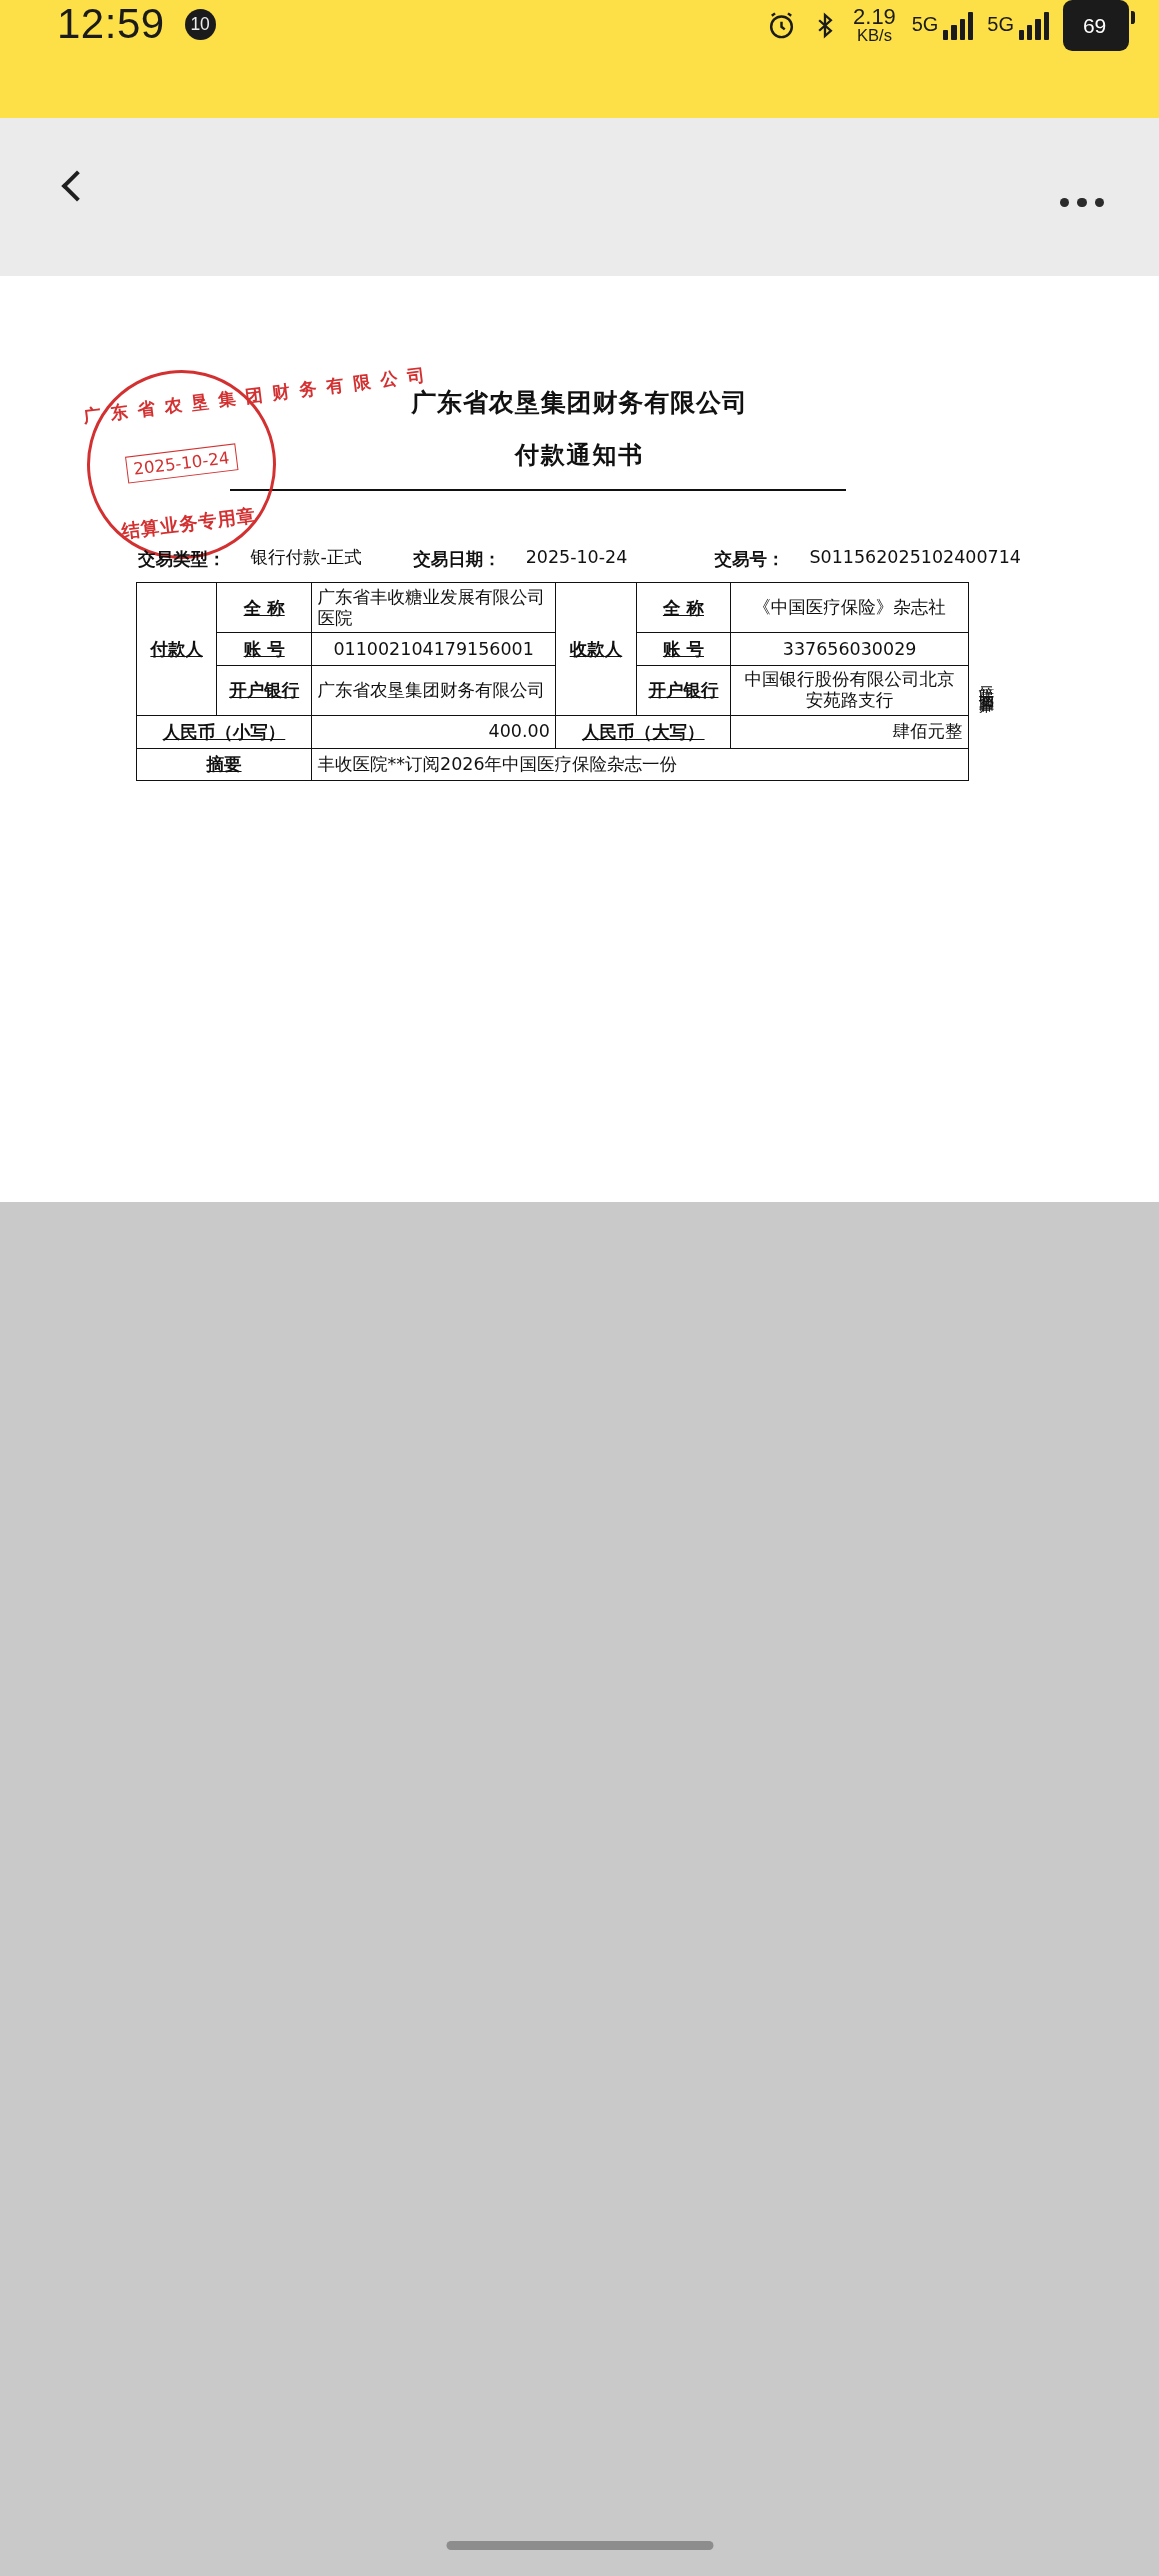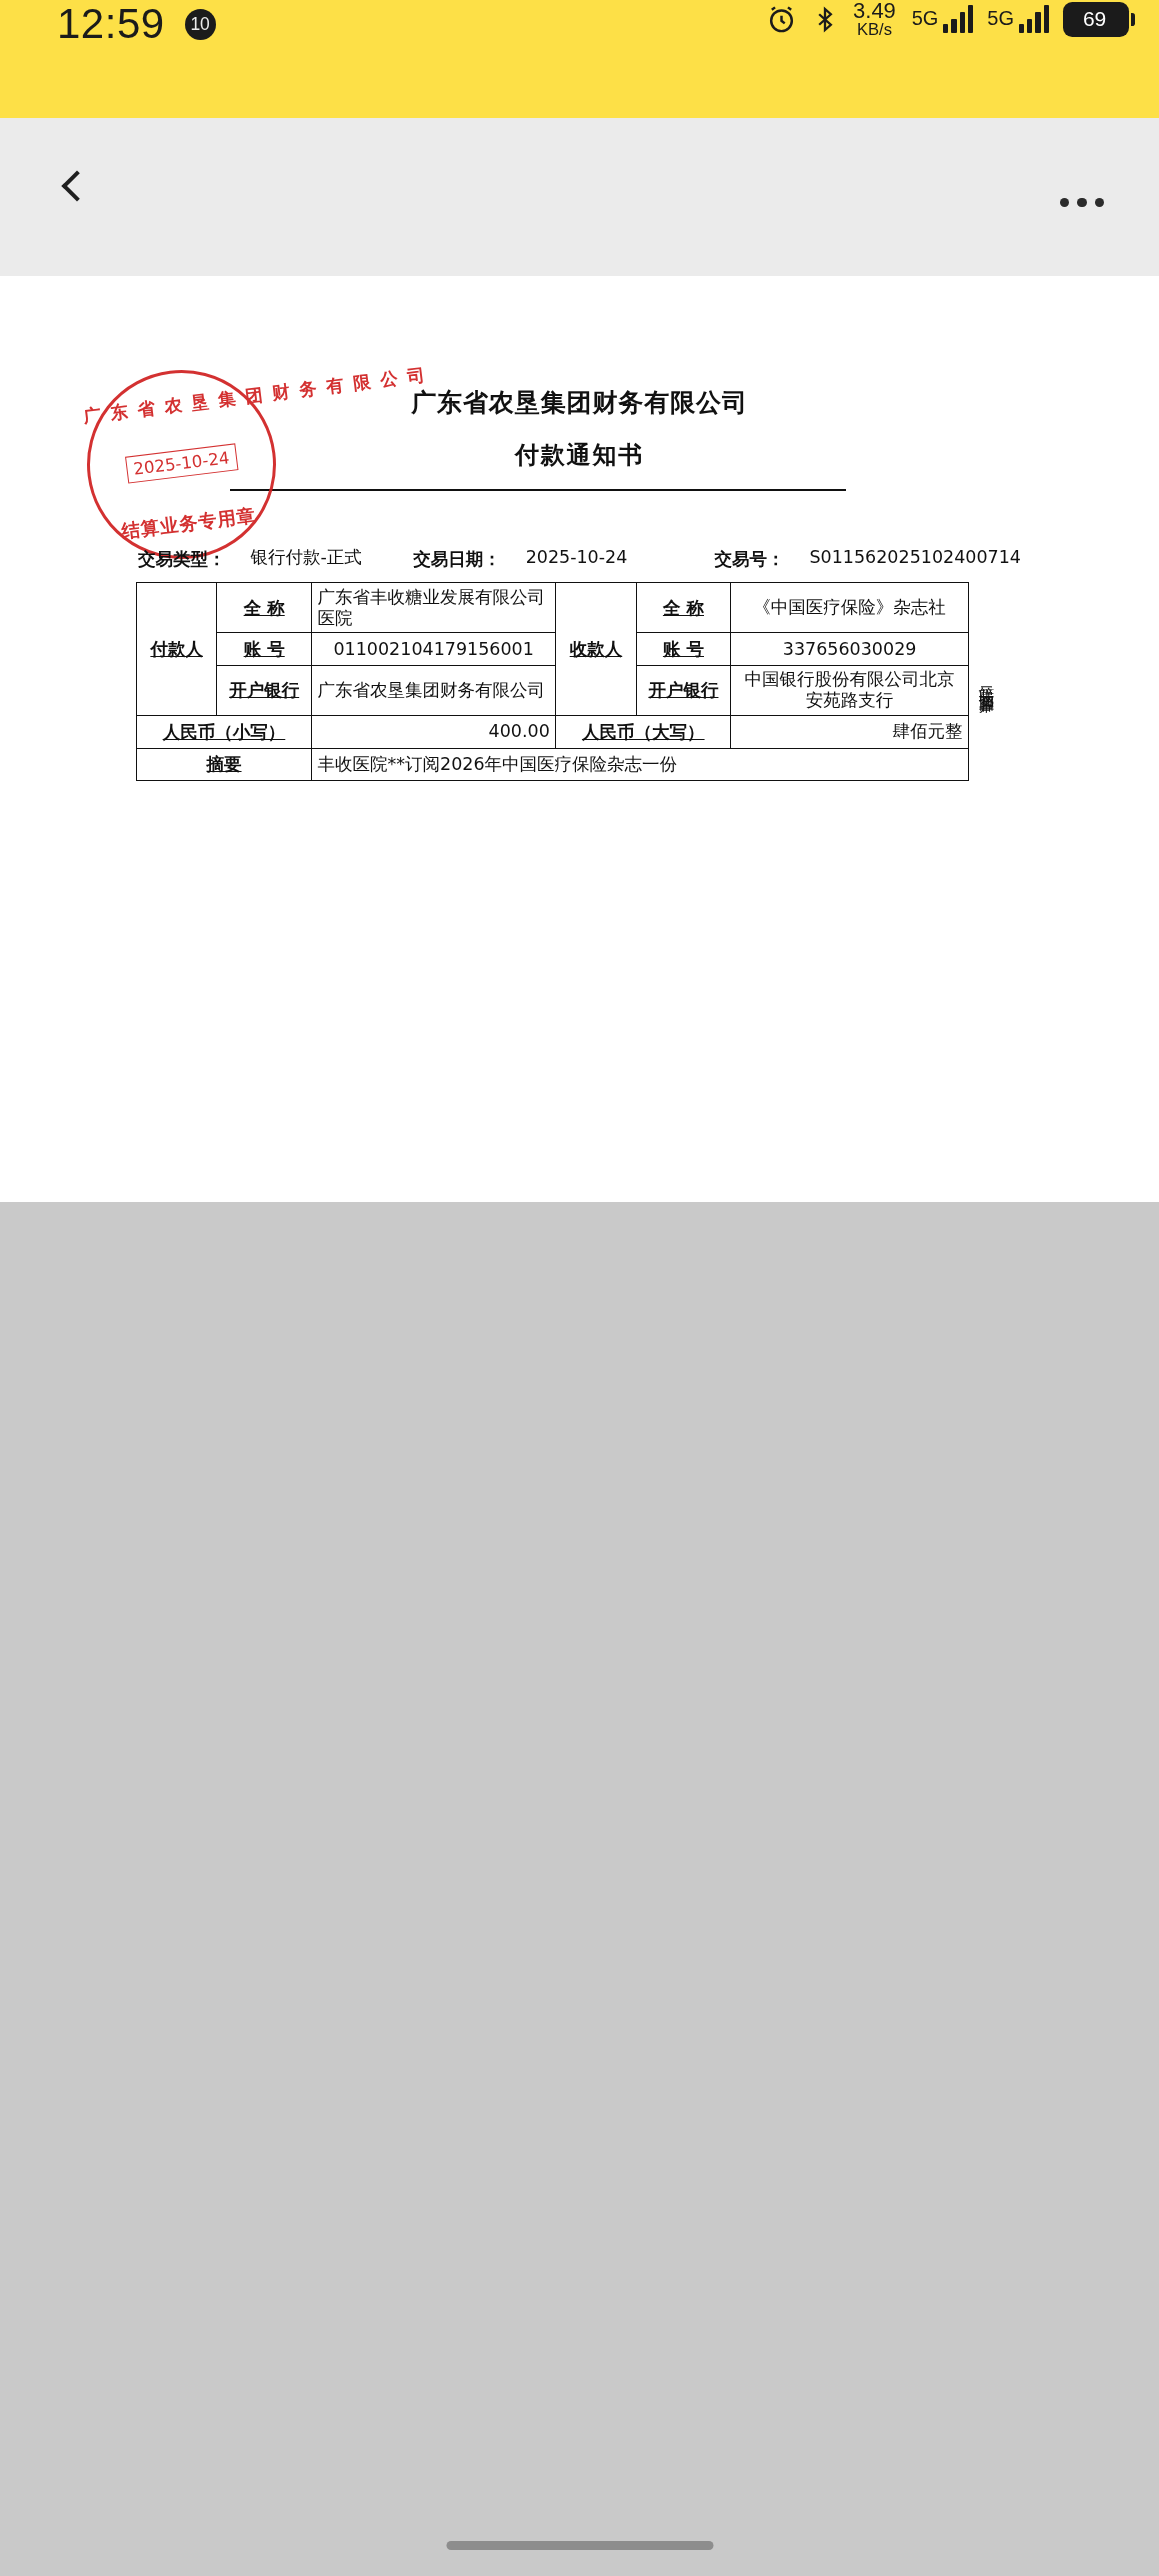--- a/index.html
+++ b/index.html
@@ -39,21 +39,21 @@
   .net-rate .r2 { font-size: 16.6px; }
   .sig-group { display: flex; align-items: flex-end; gap: 4.6px; }
   .sig-label { font-size: 20px; color: #1b1b1b; align-self: flex-start; position: relative; top: 1.8px; }
   .bars { display: flex; align-items: flex-end; gap: 2.8px; height: 28px; }
   .bars i { width: 5.5px; background: #1b1b1b; display: block; border-radius: 0.9px; }
   .bars i:nth-child(1) { height: 9.2px; }
   .bars i:nth-child(2) { height: 14.7px; }
   .bars i:nth-child(3) { height: 21px; }
   .bars i:nth-child(4) { height: 28px; }
   .battery {
-    width: 66px; height: 35px; border-radius: 9.2px; background: #1b1b1b;
+    width: 66px; height: 51px; border-radius: 9.2px; background: #1b1b1b;
     color: #fff; font-size: 21px; display: flex; align-items: center;
     justify-content: center; position: relative; padding-right: 2.8px;
   }
   .battery:after {
     content: ""; position: absolute; right: -6.4px; top: 11px;
     width: 4.6px; height: 13px; background: #1b1b1b; border-radius: 0 2.8px 2.8px 0;
   }
 
   
   .titlebar {
@@ -219,21 +219,21 @@
         <path d="M12 9v4l2.5 2"></path>
         <path d="M4.5 4.5 7 2.6M19.5 4.5 17 2.6"></path>
       </svg>
     </span>
     <span class="ic">
       <svg width="28" height="31" viewBox="0 0 24 24" fill="none" stroke="#1b1b1b" stroke-width="2">
         <path d="M7 7.5 17 16.5 12 21V3l5 4.5L7 16.5"></path>
       </svg>
     </span>
     <span class="net-rate">
-      <span class="r1">3.49</span>
+      <span class="r1">2.19</span>
       <span class="r2">KB/s</span>
     </span>
     <span class="sig-group">
       <span class="sig-label">5G</span>
       <span class="bars">
           <i></i>
           <i></i>
           <i></i>
           <i></i>
         </span>

